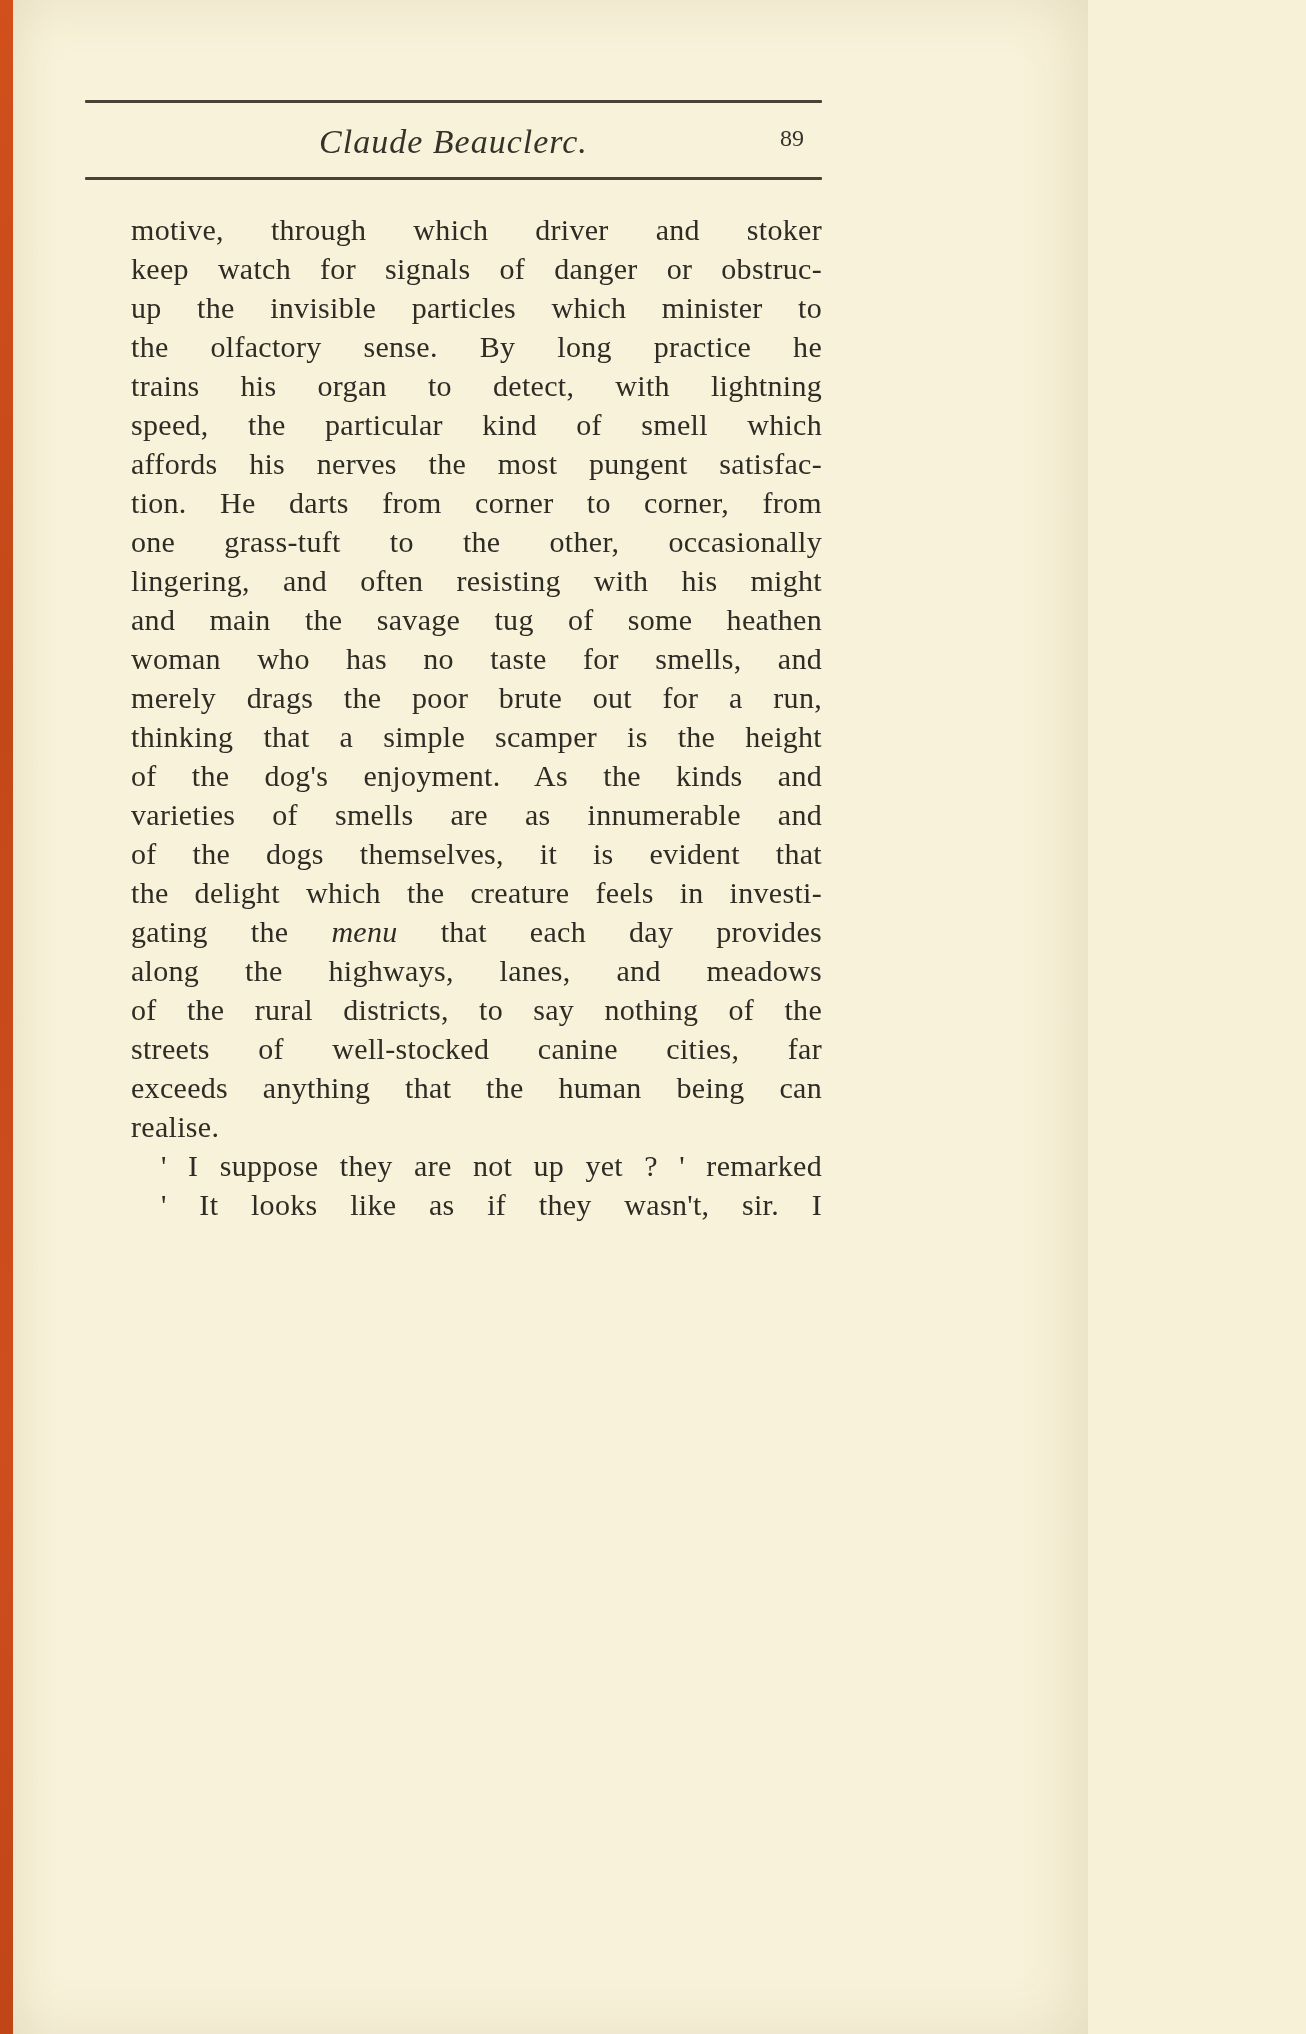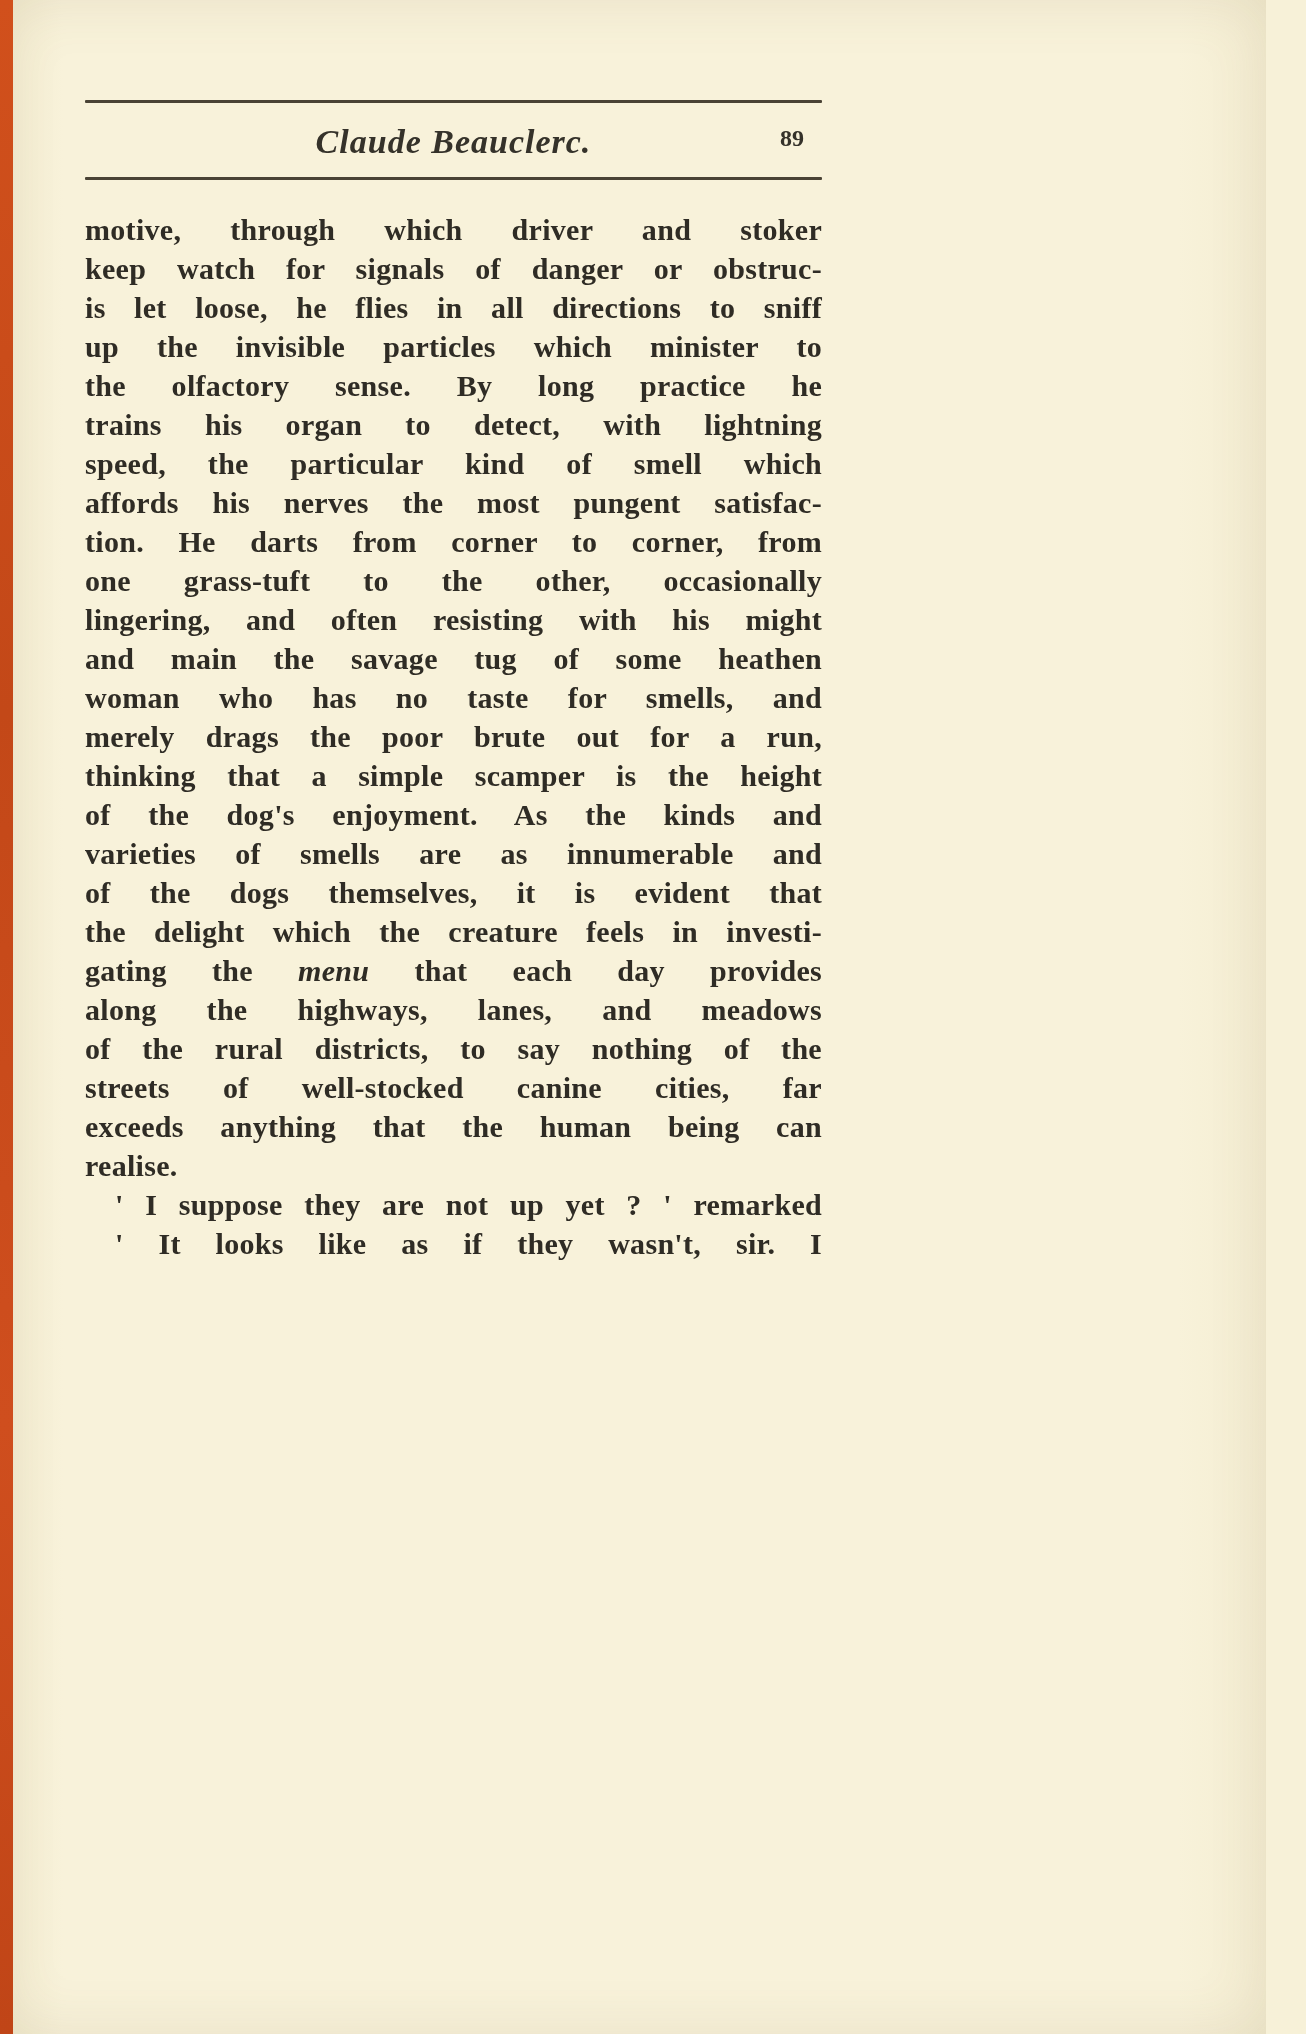--- a/index.html
+++ b/index.html
@@ -2,28 +2,27 @@
 <html><head>
 <meta charset="utf-8">
 <style>
   html, body {
     margin: 0;
     padding: 0;
     background: #f7f1d8;
   }
   .page {
     position: relative;
-    width: 1266px;
+    width: 1088px;
     height: 2034px;
     background: linear-gradient(90deg, #f2ebcf 0%, #f8f2da 5%, #f8f2da 93%, #f4edd2 100%);
     font-family: "Liberation Serif", "DejaVu Serif", serif;
     color: #2f2c25;
     overflow: hidden;
     box-shadow: inset 0 0 60px rgba(120,100,60,0.12);
-    font-weight: bold;
   }
   .spine {
     position: absolute;
     left: 0; top: 0; bottom: 0;
     width: 13px;
     background: linear-gradient(180deg, #d1501c 0%, #c34818 35%, #cf4e1e 70%, #c04517 100%);
   }
   .content {
     position: absolute;
     left: 85px;
@@ -57,20 +56,21 @@
   .body {
     margin-top: 30px;
     font-size: 30px;
     line-height: 39px;
   }
   .ln {
     text-align: justify;
     text-align-last: justify;
     letter-spacing: 0.3px;
     white-space: normal;
+    margin-left: 46px;
   }
   .ln.plain {
     text-align: right;
     text-align-last: left;
   }
   .ln.ind {
     text-indent: 30px;
   }
   .it {
     font-style: italic;
@@ -92,21 +92,20 @@
       <span class="header-title">Claude Beauclerc.</span>
       <span class="page-number">89</span>
     </div>
 
     <div class="rule"></div>
 
     <div class="body">
       <div class="paragraph">
         <div class="ln">motive, through which driver and stoker</div>
         <div class="ln">keep watch for signals of danger or obstruc-</div>
-        <div class="ln">is let loose, he flies in all directions to sniff</div>
         <div class="ln">up the invisible particles which minister to</div>
         <div class="ln">the olfactory sense. By long practice he</div>
         <div class="ln">trains his organ to detect, with lightning</div>
         <div class="ln">speed, the particular kind of smell which</div>
         <div class="ln">affords his nerves the most pungent satisfac-</div>
         <div class="ln">tion. He darts from corner to corner, from</div>
         <div class="ln">one grass-tuft to the other, occasionally</div>
         <div class="ln">lingering, and often resisting with his might</div>
         <div class="ln">and main the savage tug of some heathen</div>
         <div class="ln">woman who has no taste for smells, and</div>

